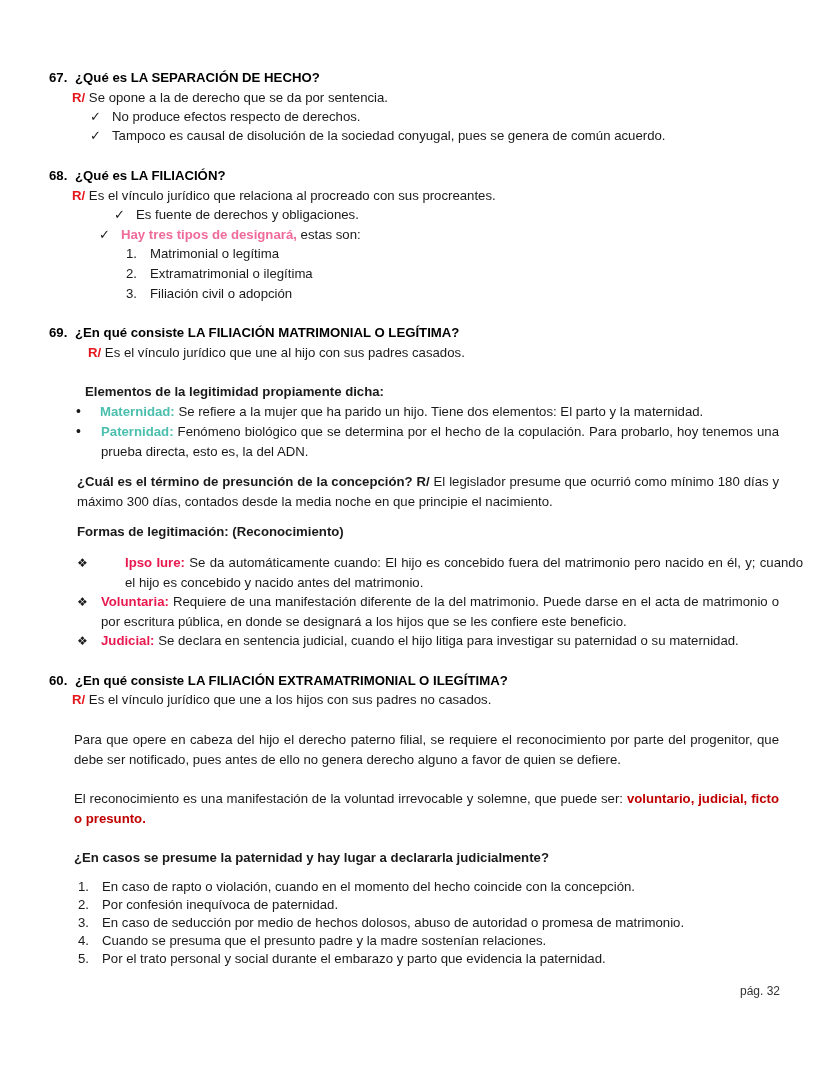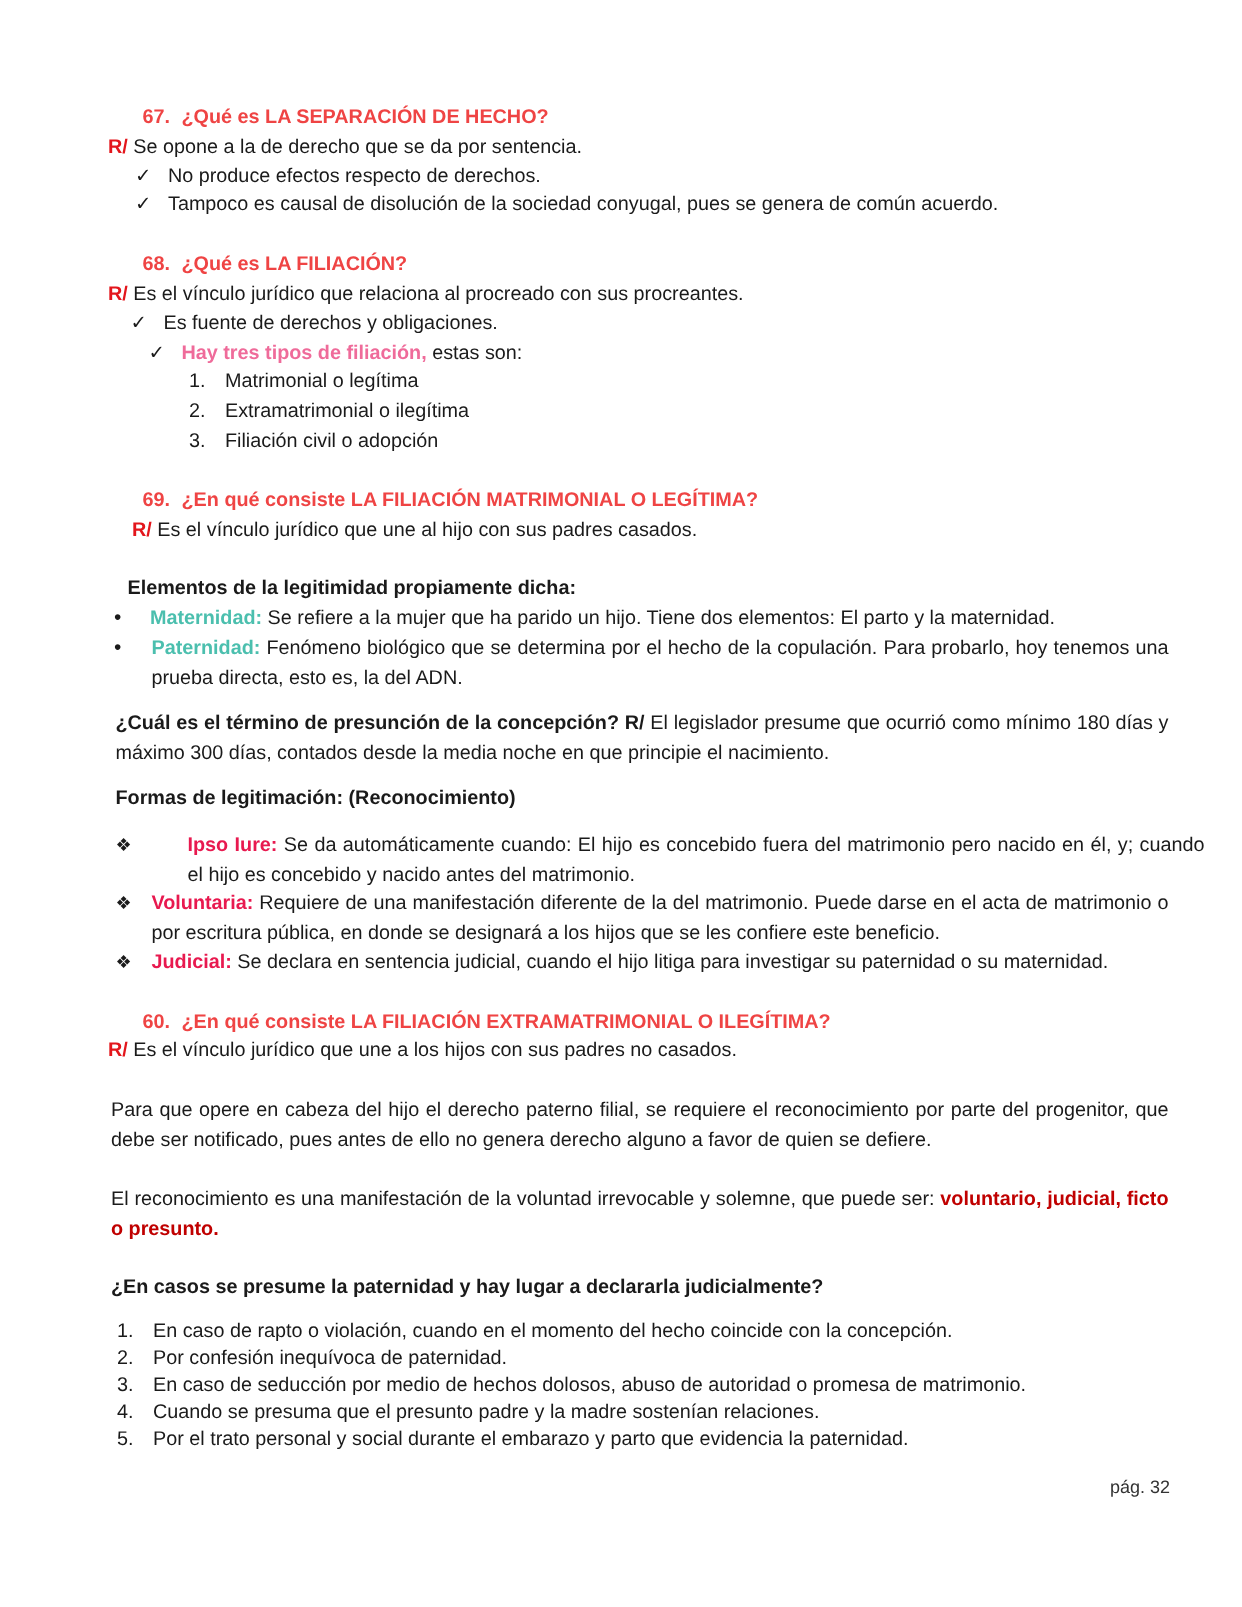--- a/index.html
+++ b/index.html
@@ -2,21 +2,21 @@
 <html><head>
 <meta charset="utf-8">
 <style>
   html, body { margin: 0; padding: 0; background: #ffffff; }
   body {
     width: 828px; height: 1071px; position: relative; overflow: hidden;
     font-family: "Liberation Sans", sans-serif; color: #1a1a1a;
     font-size: 13.2px;
   }
   .abs { position: absolute; white-space: nowrap; line-height: 19px; }
-  .q { font-weight: bold; color: #ef4444; margin-left: 46px; }
+  .q { font-weight: bold; color: #000000; }
   .red { color: #e3161c; font-weight: bold; }
   .dred { color: #c00000; font-weight: bold; }
   .pink { color: #ef6b9a; font-weight: bold; }
   .teal { color: #4bbfae; font-weight: bold; }
   .crimson { color: #e8194f; font-weight: bold; }
   .bold { font-weight: bold; }
   .check { display: inline-block; width: 22px; font-size: 13px; }
   .bullet { display: inline-block; width: 24px; font-size: 14px; }
   .diamond { display: inline-block; width: 24px; font-size: 12px; }
   .num { display: inline-block; width: 20px; }
@@ -42,25 +42,25 @@
 </div>
 
 <div class="abs q" style="left:49px; top:166px;">
   <span>68.</span>
   <span style="margin-left:4px;">¿Qué es LA FILIACIÓN?</span>
 </div>
 <div class="abs" style="left:72px; top:186px;">
   <span class="red">R/</span>
   <span>Es el vínculo jurídico que relaciona al procreado con sus procreantes.</span>
 </div>
-<div class="abs" style="left:87px; top:205px;">
+<div class="abs" style="left:114px; top:205px;">
   <span class="check">✓</span><span>Es fuente de derechos y obligaciones.</span>
 </div>
 <div class="abs" style="left:99px; top:225px;">
-  <span class="check">✓</span><span class="pink">Hay tres tipos de filiación,</span><span> estas son:</span>
+  <span class="check">✓</span><span class="pink">Hay tres tipos de designará,</span><span> estas son:</span>
 </div>
 <div class="abs" style="left:126px; top:244px;">
   <span class="num">1.</span><span style="margin-left:4px;">Matrimonial o legítima</span>
 </div>
 <div class="abs" style="left:126px; top:264px;">
   <span class="num">2.</span><span style="margin-left:4px;">Extramatrimonial o ilegítima</span>
 </div>
 <div class="abs" style="left:126px; top:284px;">
   <span class="num">3.</span><span style="margin-left:4px;">Filiación civil o adopción</span>
 </div>

